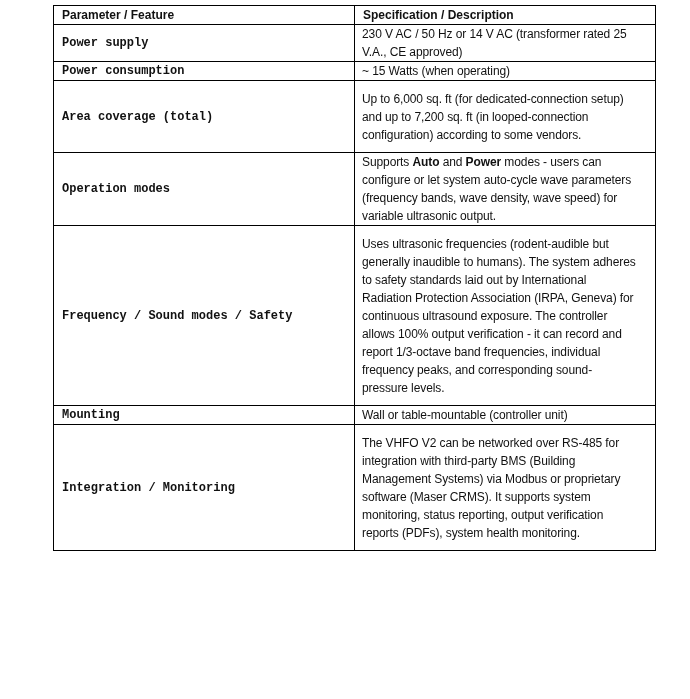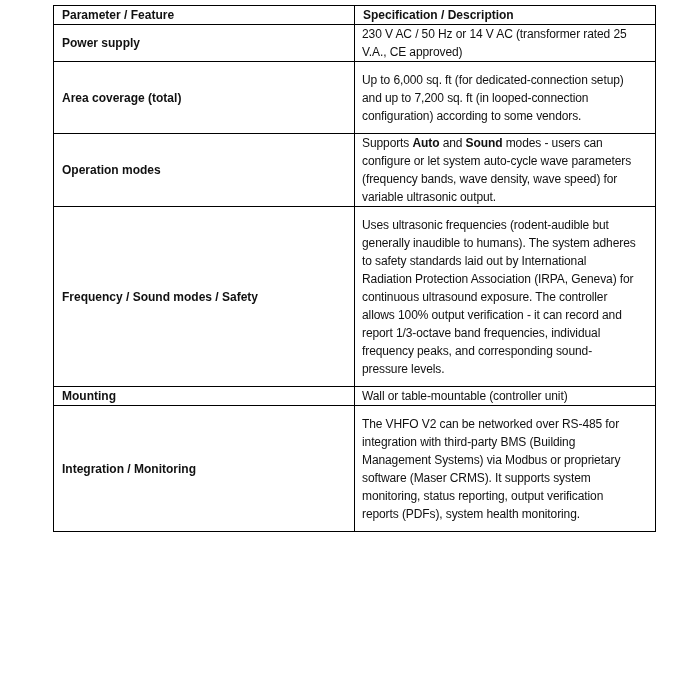--- a/index.html
+++ b/index.html
@@ -33,20 +33,21 @@
       vertical-align: middle;
       text-align: left;
       word-wrap: break-word;
     }
     table.spec th {
       font-weight: bold;
       height: 18px;
     }
     table.spec td.param {
       font-weight: bold;
+      font-family: Liberation Mono, monospace;
     }
     table.spec td.desc {
       font-weight: normal;
       padding-left: 7px;
       padding-right: 18px;
       letter-spacing: -0.1px;
     }
     .note {
       font-weight: normal;
       font-style: italic;
@@ -65,27 +66,31 @@
     <tr>
       <th>Parameter / Feature</th>
       <th>Specification / Description</th>
     </tr>
   </thead>
   <tbody>
     <tr style="height:36px">
       <td class="param">Power supply</td>
       <td class="desc">230 V AC / 50 Hz or 14 V AC (transformer rated 25 V.A., CE approved)</td>
     </tr>
+    <tr style="height:18px">
+      <td class="param">Power consumption</td>
+      <td class="desc">~ 15 Watts (when operating)</td>
+    </tr>
     <tr style="height:72px">
       <td class="param">Area coverage (total)</td>
       <td class="desc">Up to 6,000 sq. ft (for dedicated-connection setup) and up to 7,200 sq. ft (in looped-connection configuration) according to some vendors.</td>
     </tr>
     <tr style="height:72px">
       <td class="param">Operation modes</td>
-      <td class="desc"><span>Supports </span><b>Auto</b><span> and </span><b>Sound</b><span> modes - users can configure or let system auto-cycle wave parameters (frequency bands, wave density, wave speed) for variable ultrasonic output.</span></td>
+      <td class="desc"><span>Supports </span><b>Auto</b><span> and </span><b>Power</b><span> modes - users can configure or let system auto-cycle wave parameters (frequency bands, wave density, wave speed) for variable ultrasonic output.</span></td>
     </tr>
     <tr style="height:180px">
       <td class="param">Frequency / Sound modes / Safety</td>
       <td class="desc">Uses ultrasonic frequencies (rodent-audible but generally inaudible to humans). The system adheres to safety standards laid out by International Radiation Protection Association (IRPA, Geneva) for continuous ultrasound exposure. The controller allows 100% output verification - it can record and report 1/3-octave band frequencies, individual frequency peaks, and corresponding sound-pressure levels.</td>
     </tr>
     <tr style="height:18px">
       <td class="param">Mounting</td>
       <td class="desc">Wall or table-mountable (controller unit)</td>
     </tr>
     <tr style="height:126px">

